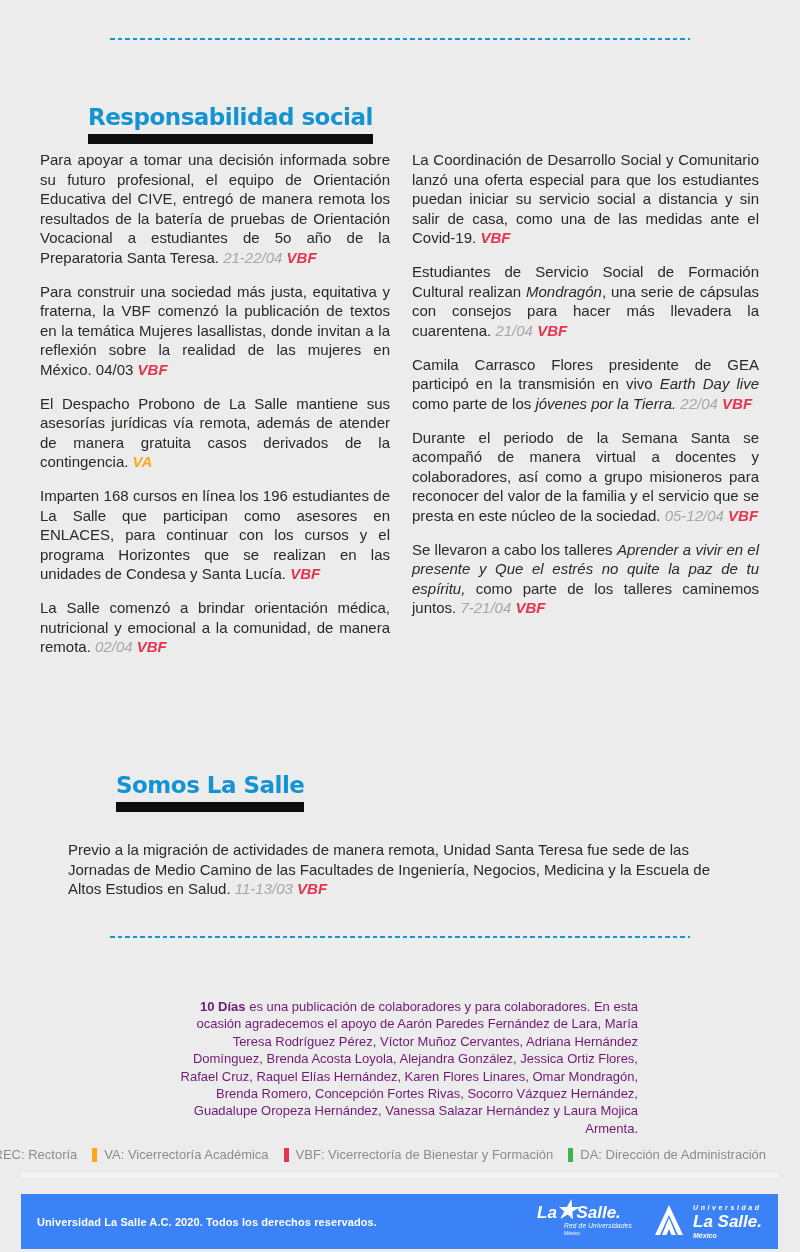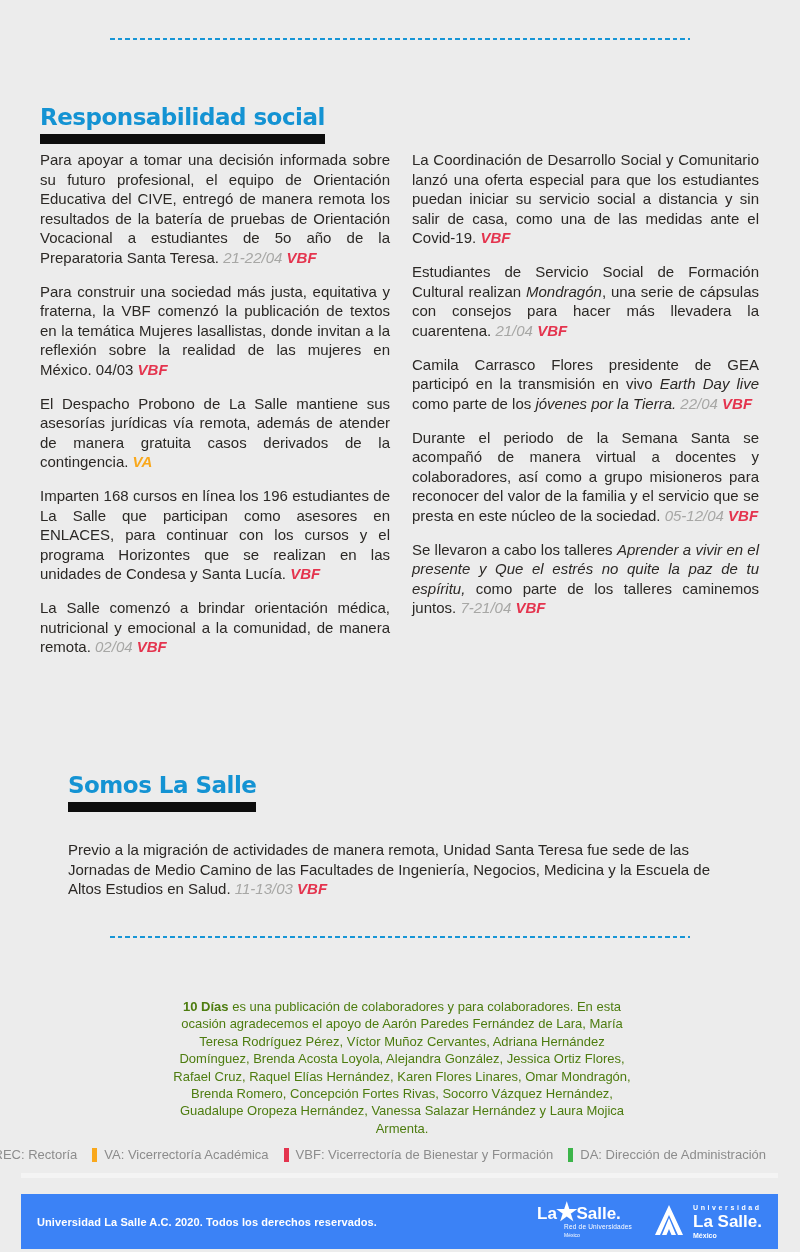--- a/index.html
+++ b/index.html
@@ -8,21 +8,21 @@
     font-family:"Liberation Sans", sans-serif; overflow:hidden;
     color:#2b2825;
   }
   .dotted {
     position:absolute; height:2px;
     background:repeating-linear-gradient(90deg,#1796d6 0 4.5px, transparent 4.5px 7.5px);
   }
   .dotted.top { left:110px; top:38px; width:580px; }
   .dotted.bottom { left:110px; top:936px; width:580px; }
 
-  .sec-head { position:absolute; display:inline-block; }
+  .sec-head { position:absolute; display:inline-block;margin-left:48px; }
   .sec-head h2 {
     margin:0; font-family:"DejaVu Sans", sans-serif;
     font-size:23px; line-height:26px; font-weight:800;
     color:#1493d3; letter-spacing:-0.5px; white-space:nowrap;
   }
   .sec-head .bar { height:10px; background:#0d0d0d; margin-top:4px; width:100%; }
   .sec-head.resp { left:40px; top:104px; }
 
   .columns { position:absolute; left:40px; top:150px; width:719px; display:flex; gap:22px; }
   .col { display:block; }
@@ -37,38 +37,38 @@
   .seg-date { font-style:italic; color:#a7a7a5; }
   .seg-vbf  { font-style:italic; font-weight:700; color:#e4344e; }
   .seg-va   { font-style:italic; font-weight:700; color:#f9a81c; }
   .seg-bold { font-weight:700; }
 
   .somos { position:absolute; left:68px; top:772px; width:648px; }
   .somos .para { margin-top:28px; text-align:left; }
 
   .credits {
     position:absolute; left:166px; top:985px; width:472px;
-    font-size:13px; line-height:17.4px; color:#4d7c0f; text-align:center;
+    font-size:13px; line-height:17.4px; color:#701a75; text-align:right;
   }
 
   .legend {
     position:absolute; right:34px; top:1147px; display:flex; gap:15px;
     align-items:center; font-size:13px; color:#8c8c8c; white-space:nowrap;
   }
   .legend .item { display:flex; align-items:center; }
   .legend .swatch { width:5px; height:14px; margin-right:7px; }
 
   .footer-glow { position:absolute; left:21px; top:1173px; width:757px; height:5px; background:#f4f4f4; }
   .footer {
     position:absolute; left:21px; top:1194px; width:757px; height:55px;
     background:#3b82f6; display:flex; align-items:center; justify-content:space-between;
     padding:0 16px; box-sizing:border-box; color:#fff;
   }
   .copyright { font-size:11px; font-weight:700; letter-spacing:0.1px; }
-  .logos { display:flex; align-items:center; gap:22px; }
+  .logos { display:flex; align-items:flex-start; gap:22px;font-style:italic; }
 
   .logo-red { display:flex; flex-direction:column; line-height:1; }
   .logo-red .row1 { display:flex; align-items:center; font-weight:800; font-size:17px; }
   .logo-red .star { font-size:24px; line-height:14px; margin:0 -1px; position:relative; top:-2px; }
   .logo-red .row2 { font-size:6.5px; margin-top:2px; margin-left:27px; letter-spacing:0.2px; }
   .logo-red .row3 { font-size:5px; margin-top:2px; margin-left:27px; }
 
   .logo-mx { display:flex; align-items:center; gap:9px; }
   .logo-mx .text { display:flex; flex-direction:column; line-height:1; }
   .logo-mx .univ { font-size:7px; letter-spacing:2.6px; font-weight:700; }

